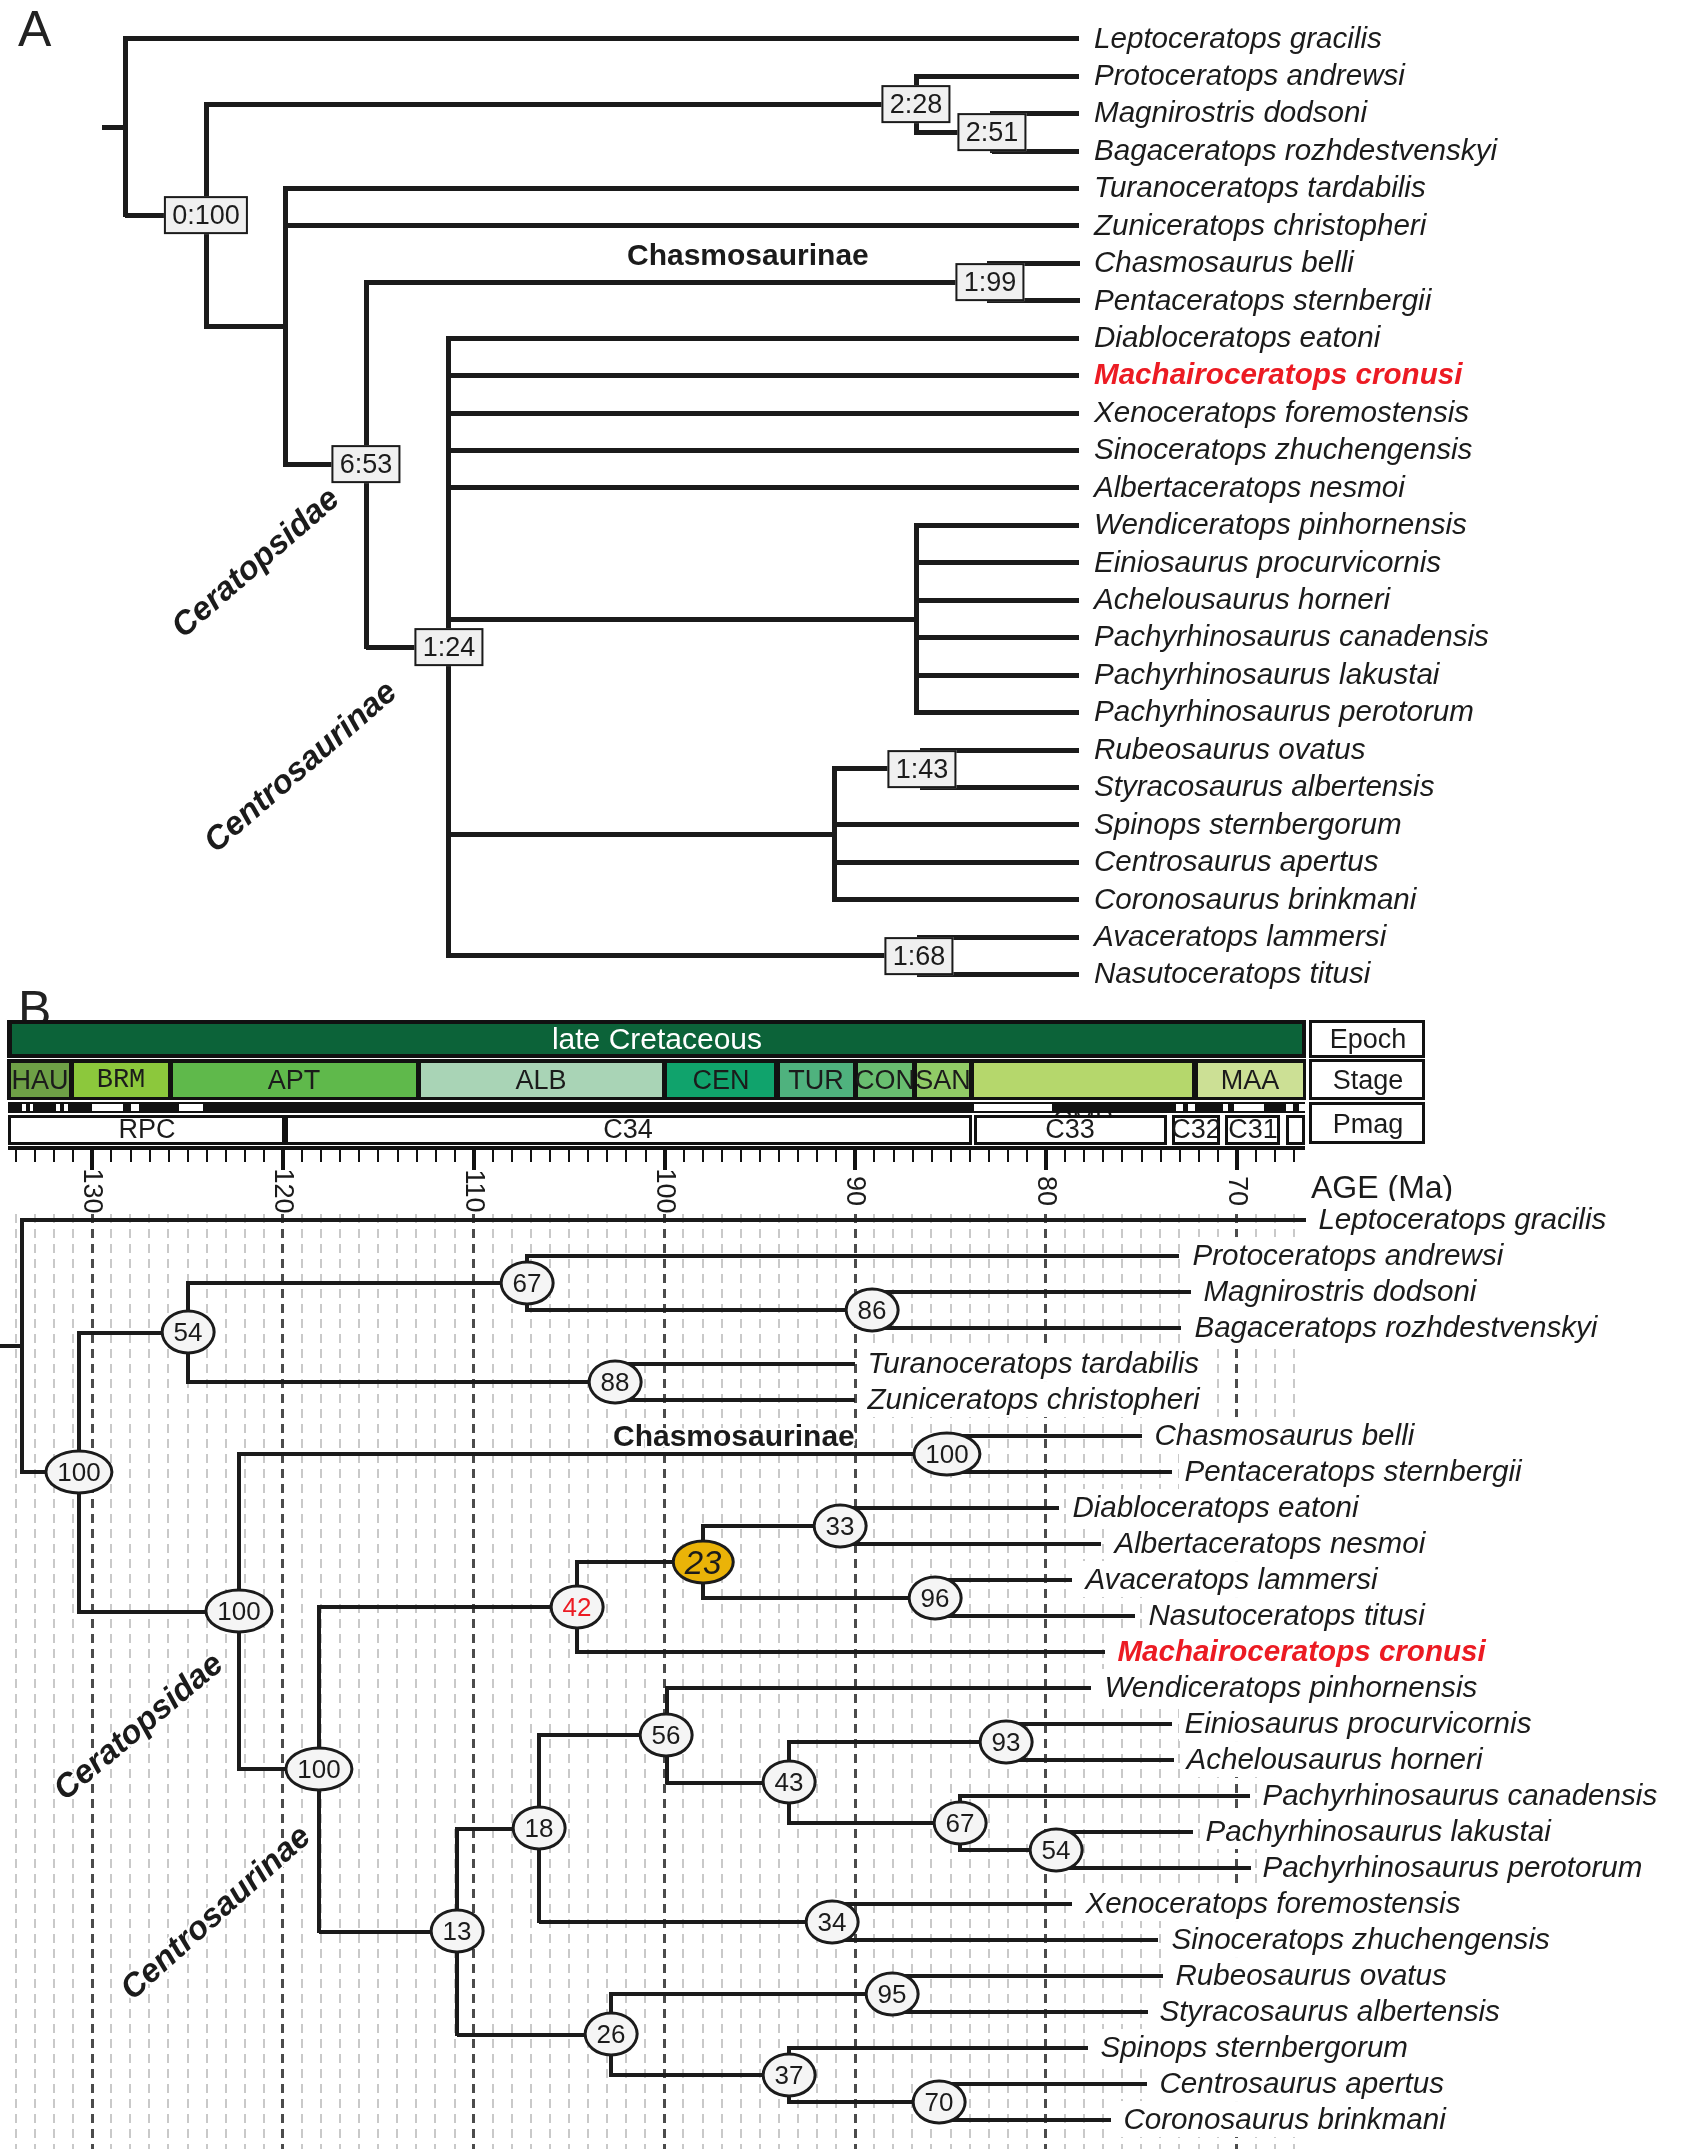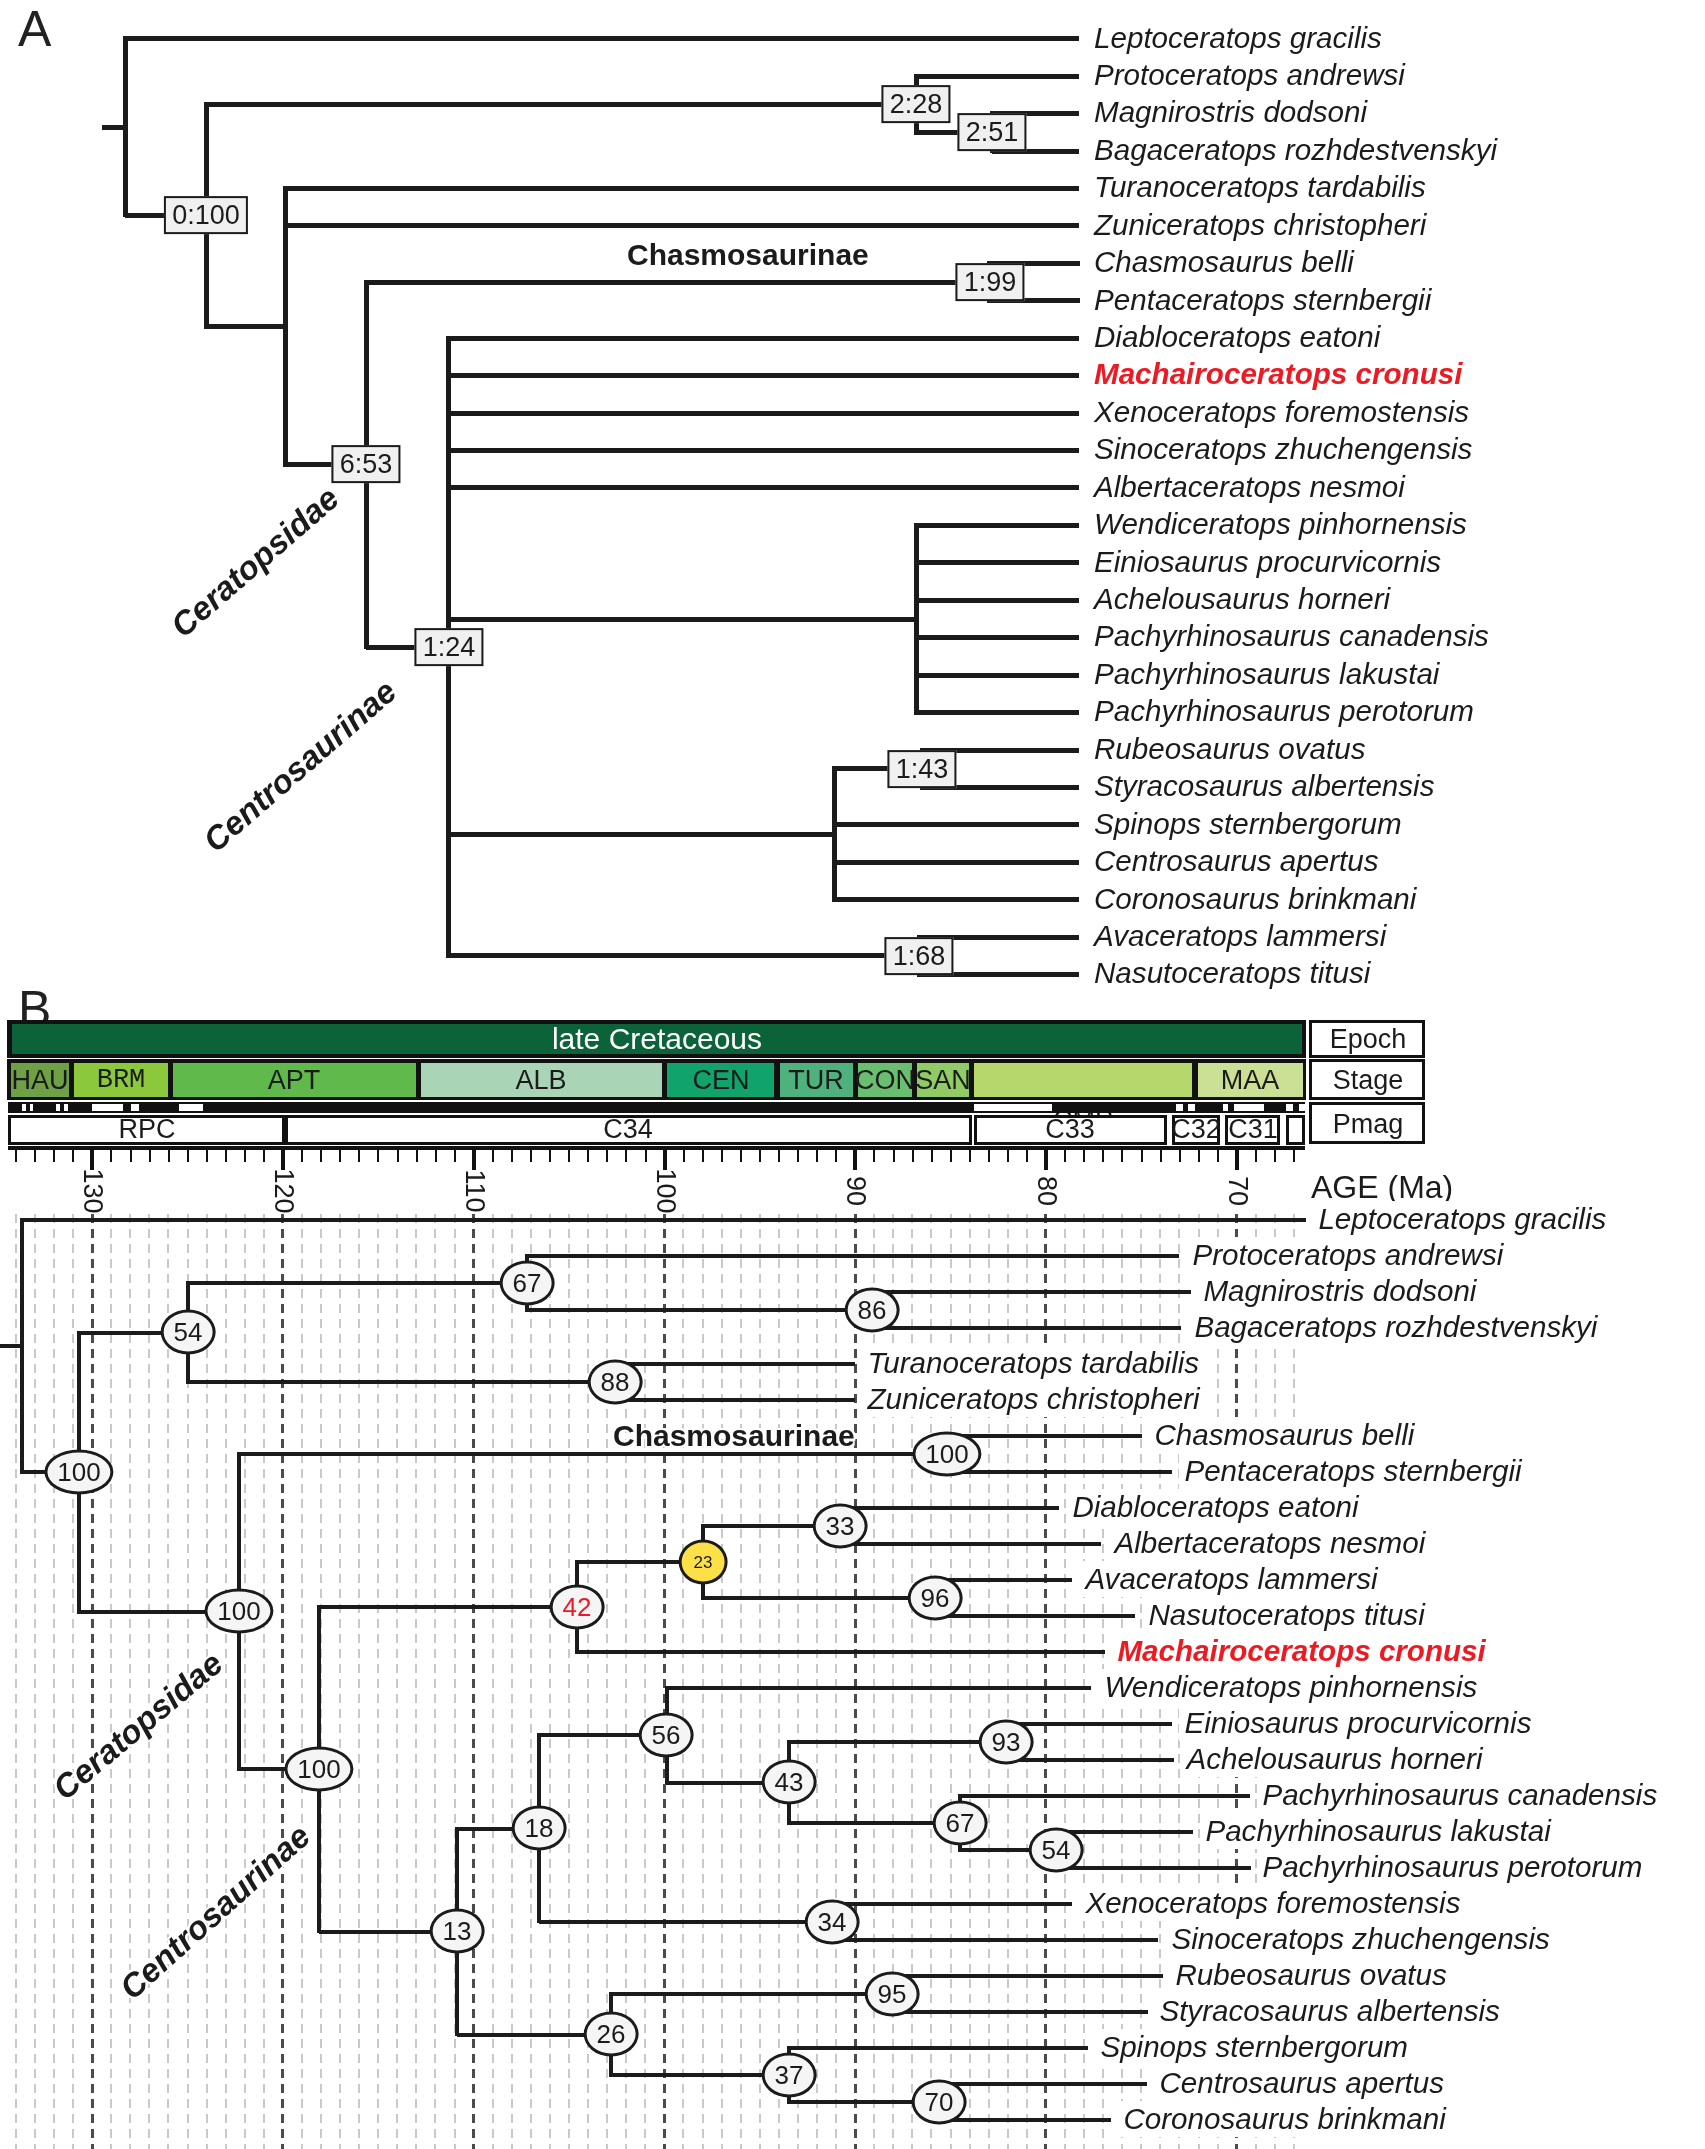--- a/index.html
+++ b/index.html
@@ -415,21 +415,21 @@
       <div style="position: absolute; left: -1.6px; top: 1344px; width: 23px; height: 3.6px; background: rgb(27, 27, 27);"></div>
       <div style="position: absolute; left: 79px; top: 1472px; transform: translate(-50%, -50%); background: rgb(245, 245, 245); border: 3.6px solid rgb(27, 27, 27); border-radius: 50%; min-width: 23px; height: 39px; padding: 0px 9.9px; display: flex; align-items: center; justify-content: center; font-size: 26px; color: rgb(27, 27, 27); white-space: nowrap;">100</div>
       <div style="position: absolute; left: 188px; top: 1332px; transform: translate(-50%, -50%); background: rgb(245, 245, 245); border: 3.6px solid rgb(27, 27, 27); border-radius: 50%; min-width: 23px; height: 39px; padding: 0px 9.9px; display: flex; align-items: center; justify-content: center; font-size: 26px; color: rgb(27, 27, 27); white-space: nowrap;">54</div>
       <div style="position: absolute; left: 527px; top: 1283px; transform: translate(-50%, -50%); background: rgb(245, 245, 245); border: 3.6px solid rgb(27, 27, 27); border-radius: 50%; min-width: 23px; height: 39px; padding: 0px 9.9px; display: flex; align-items: center; justify-content: center; font-size: 26px; color: rgb(27, 27, 27); white-space: nowrap;">67</div>
       <div style="position: absolute; left: 872px; top: 1310px; transform: translate(-50%, -50%); background: rgb(245, 245, 245); border: 3.6px solid rgb(27, 27, 27); border-radius: 50%; min-width: 23px; height: 39px; padding: 0px 9.9px; display: flex; align-items: center; justify-content: center; font-size: 26px; color: rgb(27, 27, 27); white-space: nowrap;">86</div>
       <div style="position: absolute; left: 615px; top: 1382px; transform: translate(-50%, -50%); background: rgb(245, 245, 245); border: 3.6px solid rgb(27, 27, 27); border-radius: 50%; min-width: 23px; height: 39px; padding: 0px 9.9px; display: flex; align-items: center; justify-content: center; font-size: 26px; color: rgb(27, 27, 27); white-space: nowrap;">88</div>
       <div style="position: absolute; left: 239px; top: 1611px; transform: translate(-50%, -50%); background: rgb(245, 245, 245); border: 3.6px solid rgb(27, 27, 27); border-radius: 50%; min-width: 23px; height: 39px; padding: 0px 9.9px; display: flex; align-items: center; justify-content: center; font-size: 26px; color: rgb(27, 27, 27); white-space: nowrap;">100</div>
       <div style="position: absolute; left: 947px; top: 1454px; transform: translate(-50%, -50%); background: rgb(245, 245, 245); border: 3.6px solid rgb(27, 27, 27); border-radius: 50%; min-width: 23px; height: 39px; padding: 0px 9.9px; display: flex; align-items: center; justify-content: center; font-size: 26px; color: rgb(27, 27, 27); white-space: nowrap;">100</div>
       <div style="position: absolute; left: 319px; top: 1769px; transform: translate(-50%, -50%); background: rgb(245, 245, 245); border: 3.6px solid rgb(27, 27, 27); border-radius: 50%; min-width: 23px; height: 39px; padding: 0px 9.9px; display: flex; align-items: center; justify-content: center; font-size: 26px; color: rgb(27, 27, 27); white-space: nowrap;">100</div>
       <div style="position: absolute; left: 577px; top: 1607px; transform: translate(-50%, -50%); background: rgb(245, 245, 245); border: 3.6px solid rgb(27, 27, 27); border-radius: 50%; min-width: 23px; height: 39px; padding: 0px 9.9px; display: flex; align-items: center; justify-content: center; font-size: 26px; color: rgb(236, 27, 35); white-space: nowrap;">42</div>
-      <div style="position: absolute; left: 703px; top: 1562px; transform: translate(-50%, -50%); background: #fde047; border: 3.6px solid rgb(27, 27, 27); border-radius: 50%; min-width: 23px; height: 39px; padding: 0px 9.9px; display: flex; align-items: center; justify-content: center; font-size: 17px; color: rgb(27, 27, 27); white-space: nowrap;">23</div>
+      <div style="position: absolute; left: 703px; top: 1562px; transform: translate(-50%, -50%); background: #eab308; border: 3.6px solid rgb(27, 27, 27); border-radius: 50%; min-width: 23px; height: 39px; padding: 0px 9.9px; display: flex; align-items: center; justify-content: center; font-size: 33px; color: rgb(27, 27, 27); white-space: nowrap; font-style: italic;">23</div>
       <div style="position: absolute; left: 840px; top: 1526px; transform: translate(-50%, -50%); background: rgb(245, 245, 245); border: 3.6px solid rgb(27, 27, 27); border-radius: 50%; min-width: 23px; height: 39px; padding: 0px 9.9px; display: flex; align-items: center; justify-content: center; font-size: 26px; color: rgb(27, 27, 27); white-space: nowrap;">33</div>
       <div style="position: absolute; left: 935px; top: 1598px; transform: translate(-50%, -50%); background: rgb(245, 245, 245); border: 3.6px solid rgb(27, 27, 27); border-radius: 50%; min-width: 23px; height: 39px; padding: 0px 9.9px; display: flex; align-items: center; justify-content: center; font-size: 26px; color: rgb(27, 27, 27); white-space: nowrap;">96</div>
       <div style="position: absolute; left: 457px; top: 1931px; transform: translate(-50%, -50%); background: rgb(245, 245, 245); border: 3.6px solid rgb(27, 27, 27); border-radius: 50%; min-width: 23px; height: 39px; padding: 0px 9.9px; display: flex; align-items: center; justify-content: center; font-size: 26px; color: rgb(27, 27, 27); white-space: nowrap;">13</div>
       <div style="position: absolute; left: 539px; top: 1828px; transform: translate(-50%, -50%); background: rgb(245, 245, 245); border: 3.6px solid rgb(27, 27, 27); border-radius: 50%; min-width: 23px; height: 39px; padding: 0px 9.9px; display: flex; align-items: center; justify-content: center; font-size: 26px; color: rgb(27, 27, 27); white-space: nowrap;">18</div>
       <div style="position: absolute; left: 666px; top: 1735px; transform: translate(-50%, -50%); background: rgb(245, 245, 245); border: 3.6px solid rgb(27, 27, 27); border-radius: 50%; min-width: 23px; height: 39px; padding: 0px 9.9px; display: flex; align-items: center; justify-content: center; font-size: 26px; color: rgb(27, 27, 27); white-space: nowrap;">56</div>
       <div style="position: absolute; left: 789px; top: 1782px; transform: translate(-50%, -50%); background: rgb(245, 245, 245); border: 3.6px solid rgb(27, 27, 27); border-radius: 50%; min-width: 23px; height: 39px; padding: 0px 9.9px; display: flex; align-items: center; justify-content: center; font-size: 26px; color: rgb(27, 27, 27); white-space: nowrap;">43</div>
       <div style="position: absolute; left: 1006px; top: 1742px; transform: translate(-50%, -50%); background: rgb(245, 245, 245); border: 3.6px solid rgb(27, 27, 27); border-radius: 50%; min-width: 23px; height: 39px; padding: 0px 9.9px; display: flex; align-items: center; justify-content: center; font-size: 26px; color: rgb(27, 27, 27); white-space: nowrap;">93</div>
       <div style="position: absolute; left: 960px; top: 1823px; transform: translate(-50%, -50%); background: rgb(245, 245, 245); border: 3.6px solid rgb(27, 27, 27); border-radius: 50%; min-width: 23px; height: 39px; padding: 0px 9.9px; display: flex; align-items: center; justify-content: center; font-size: 26px; color: rgb(27, 27, 27); white-space: nowrap;">67</div>
       <div style="position: absolute; left: 1056px; top: 1850px; transform: translate(-50%, -50%); background: rgb(245, 245, 245); border: 3.6px solid rgb(27, 27, 27); border-radius: 50%; min-width: 23px; height: 39px; padding: 0px 9.9px; display: flex; align-items: center; justify-content: center; font-size: 26px; color: rgb(27, 27, 27); white-space: nowrap;">54</div>
       <div style="position: absolute; left: 832px; top: 1922px; transform: translate(-50%, -50%); background: rgb(245, 245, 245); border: 3.6px solid rgb(27, 27, 27); border-radius: 50%; min-width: 23px; height: 39px; padding: 0px 9.9px; display: flex; align-items: center; justify-content: center; font-size: 26px; color: rgb(27, 27, 27); white-space: nowrap;">34</div>

